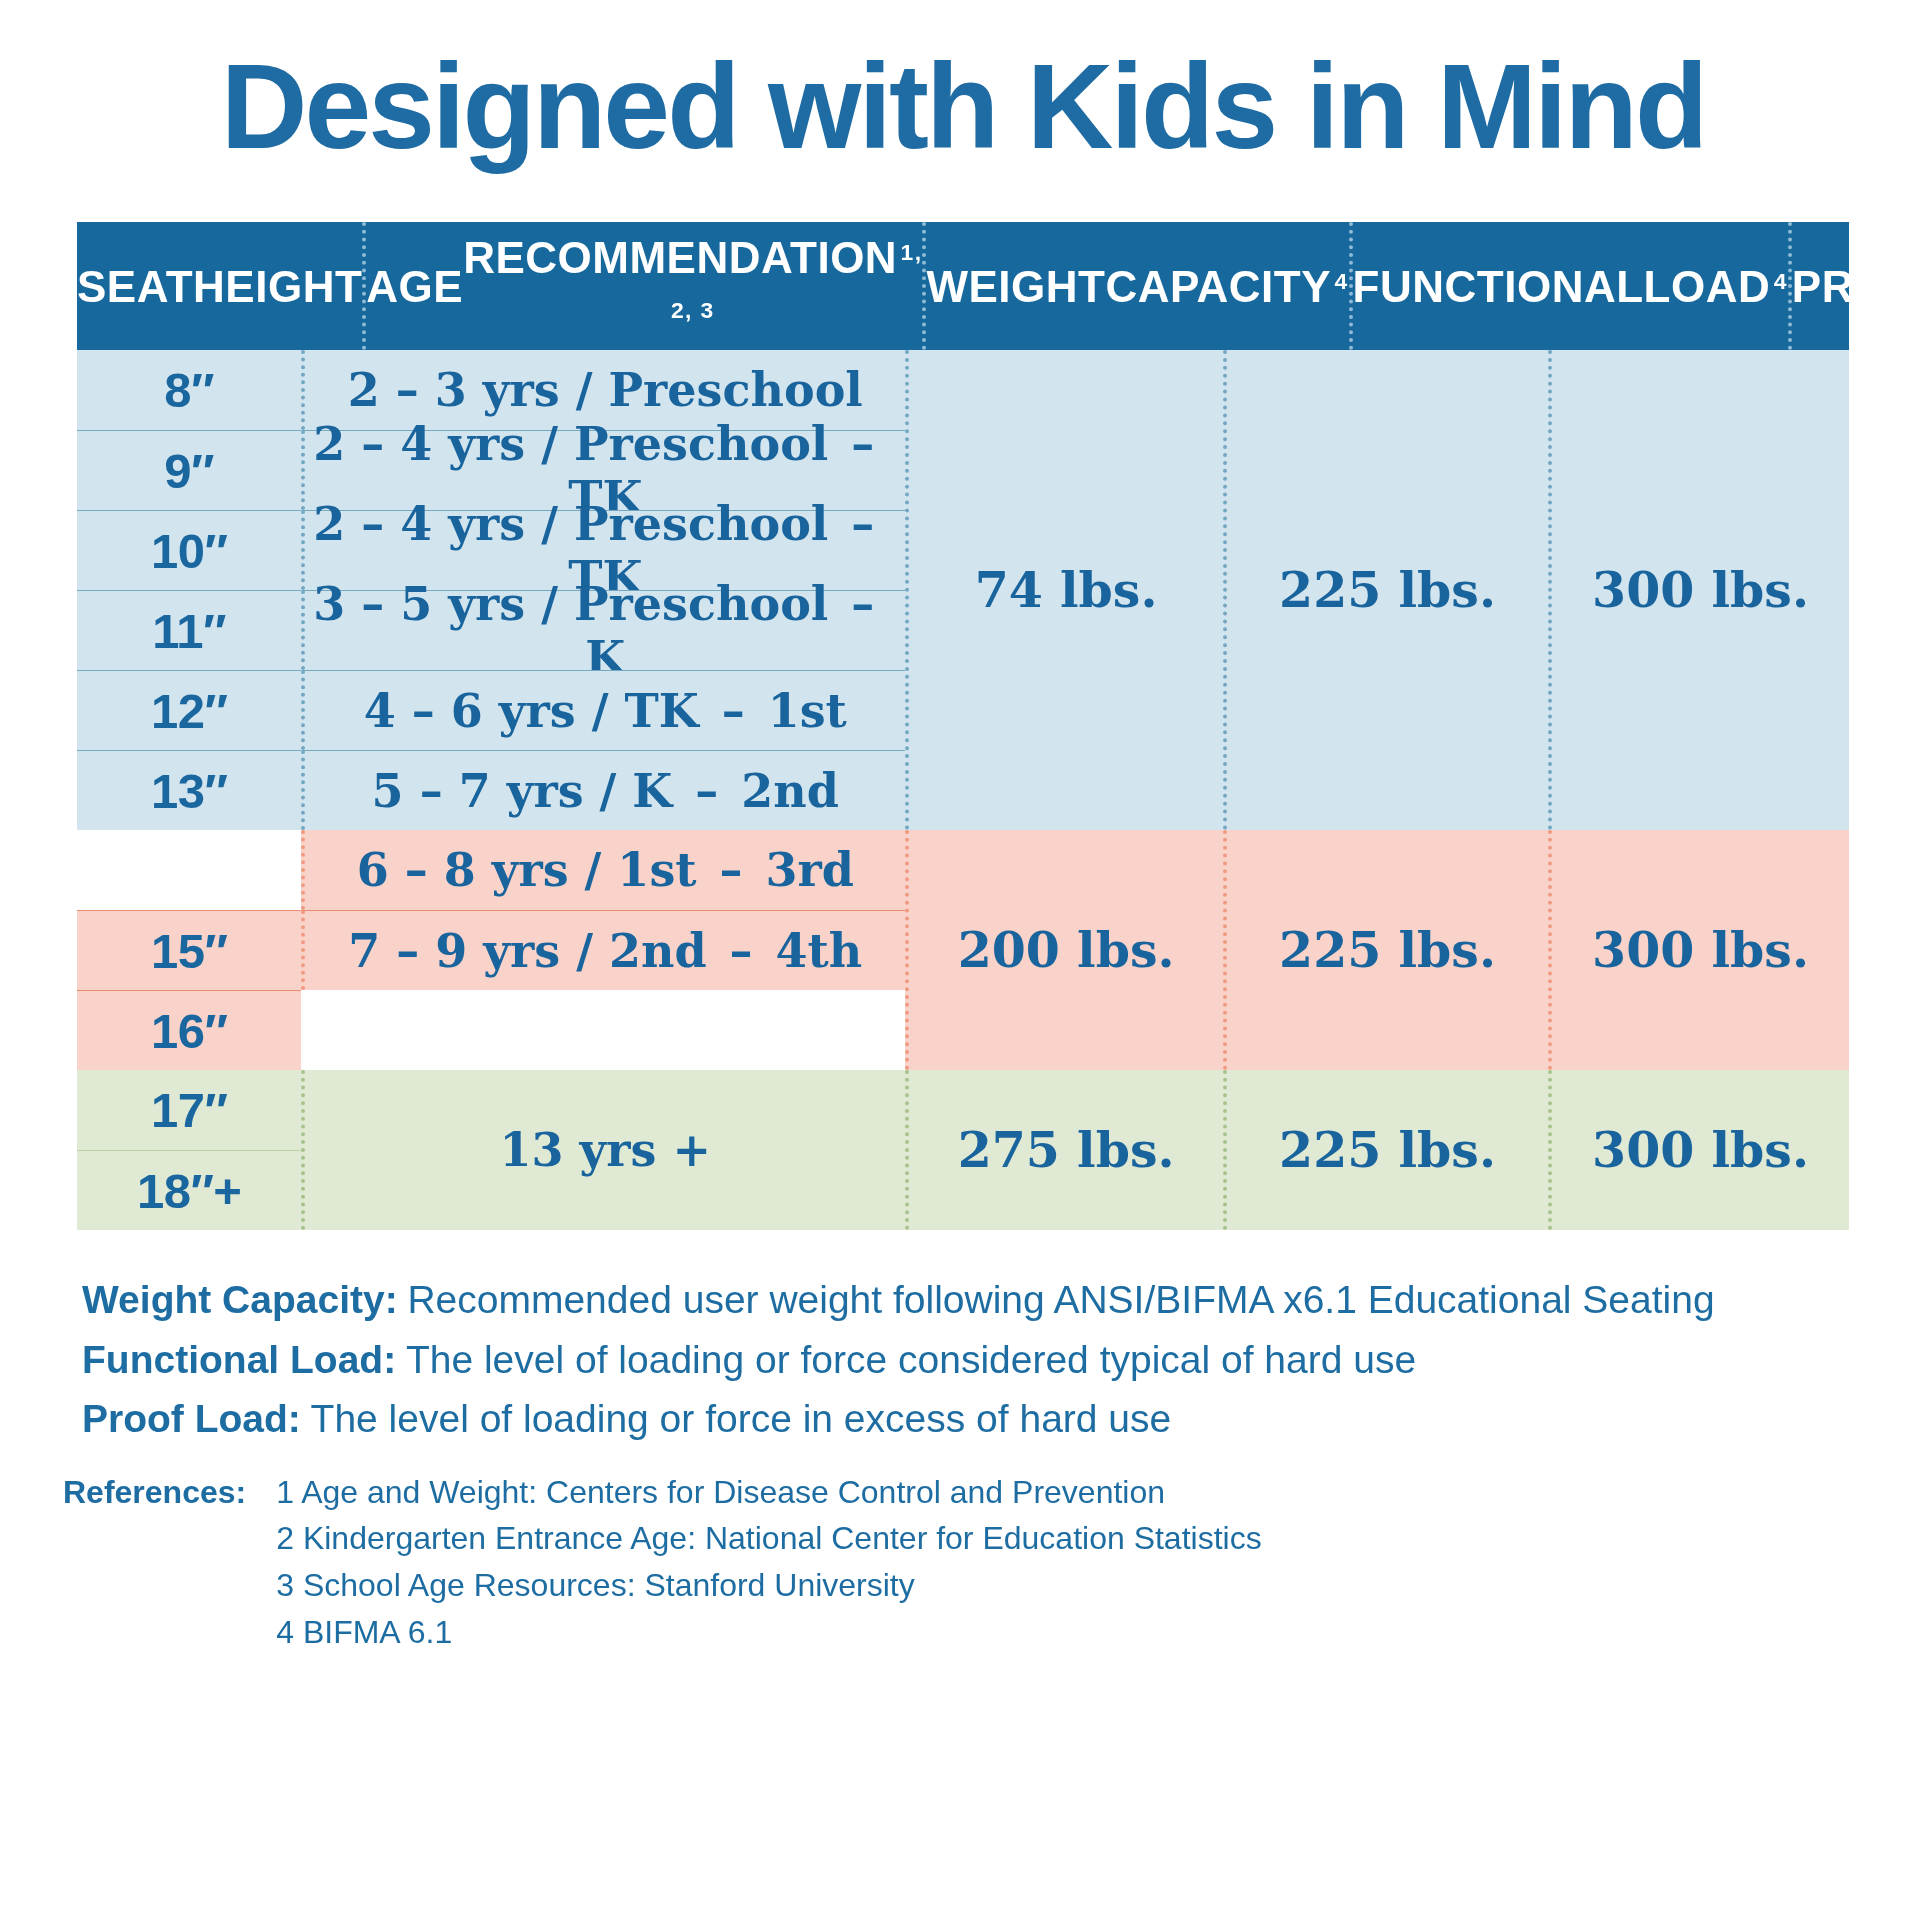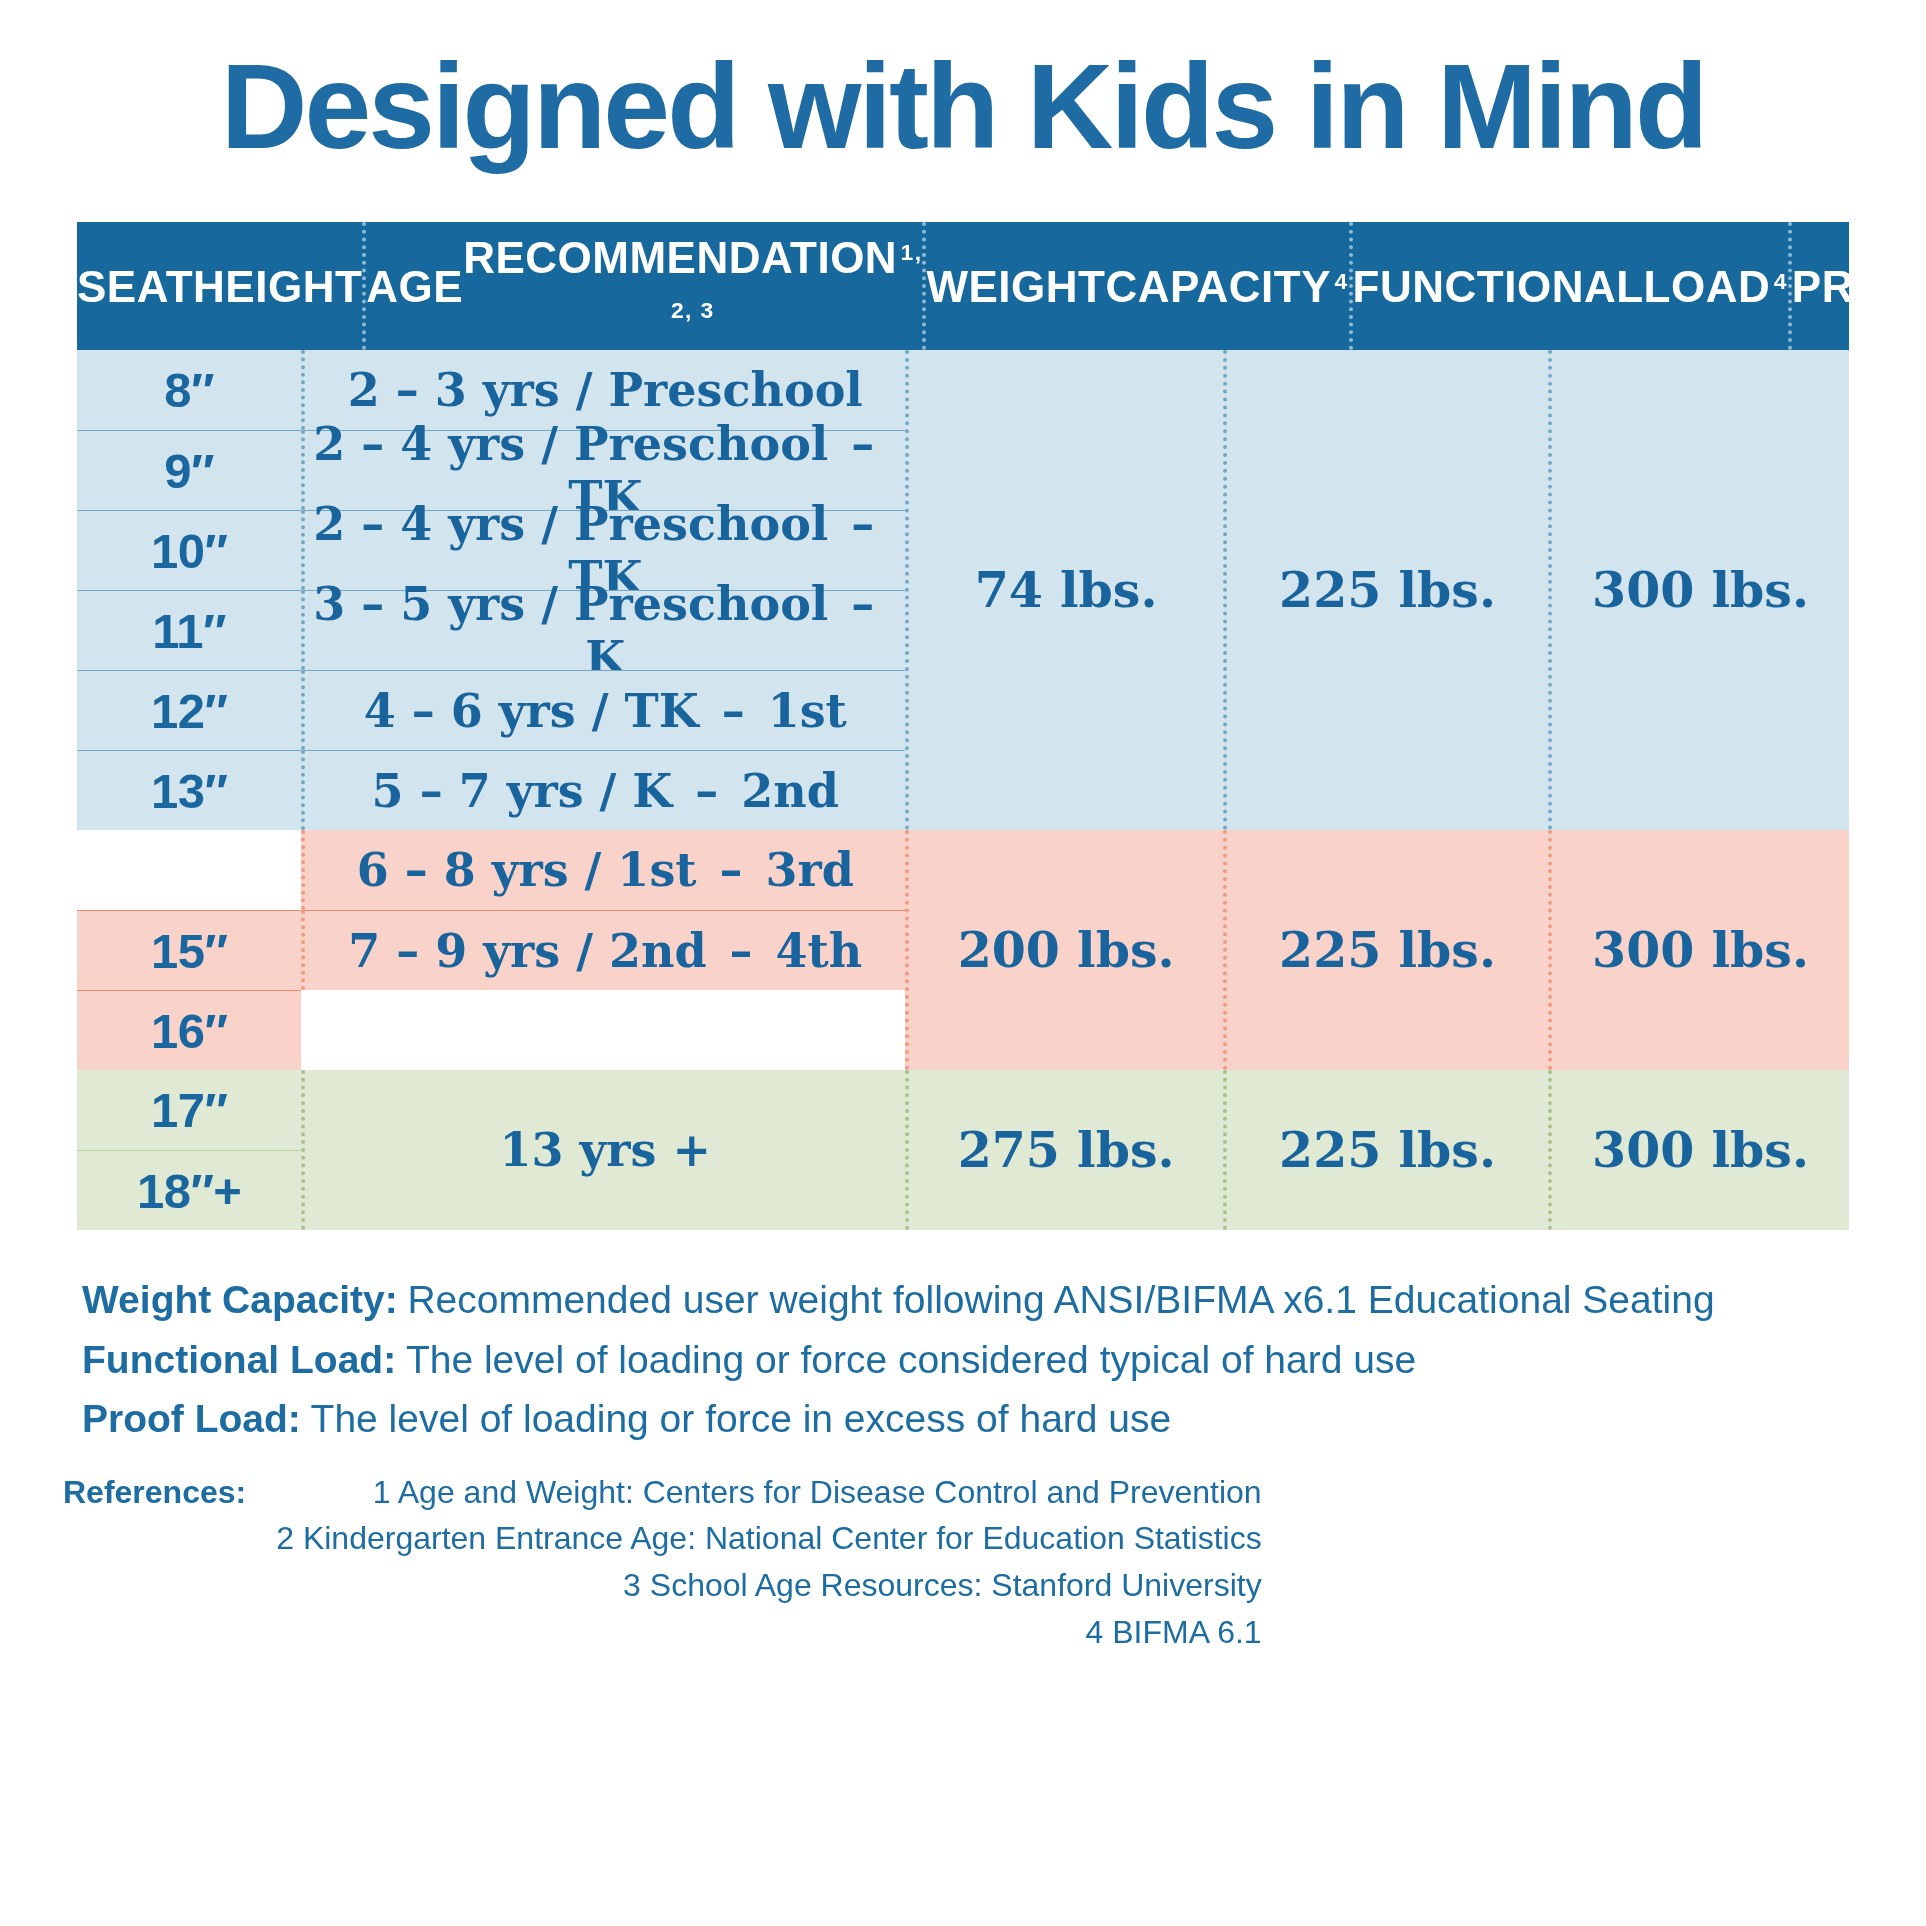--- a/index.html
+++ b/index.html
@@ -71,21 +71,21 @@
 
   
   .notes { margin: 43px 82px 0; color: #1D6DA3; }
   .note { margin: 0 0 4.8px; font-size: 39px; line-height: 1.4; }
   .note .lbl { font-weight: 700; margin-right: .25em; }
 
   
   .refs {
     margin: 23px 63px 0;
     display: flex; align-items: flex-start;
-    color: #1D6DA3; font-size: 32px; line-height: 1.42; text-align: right;
+    color: #1D6DA3; font-size: 32px; line-height: 1.42;
   }
   .refs .lbl { font-weight: 700; white-space: nowrap; margin-right: 30px; }
   .ref-items .ref { margin-bottom: 1.4px; }
 </style>
 </head>
 <body>
 
 <div class="page">
 
   <h1 class="title">Designed with Kids in Mind</h1>

